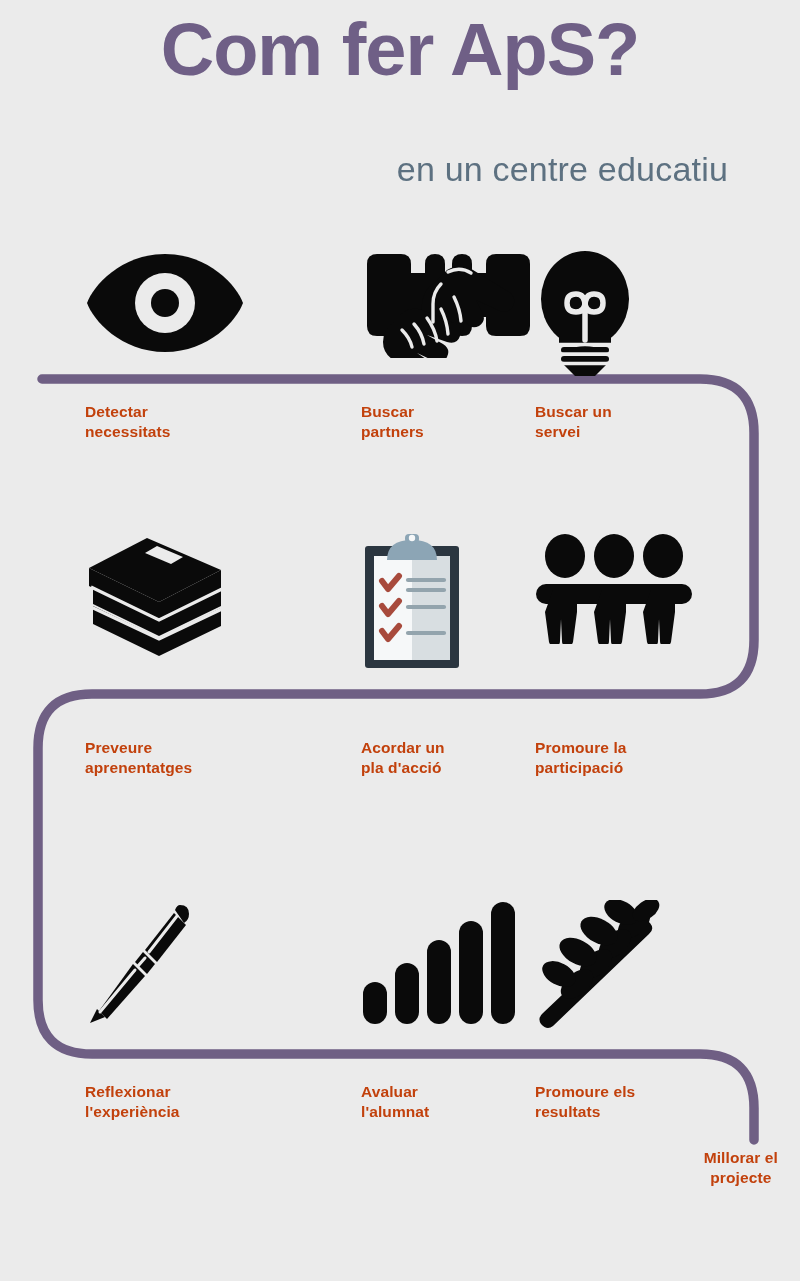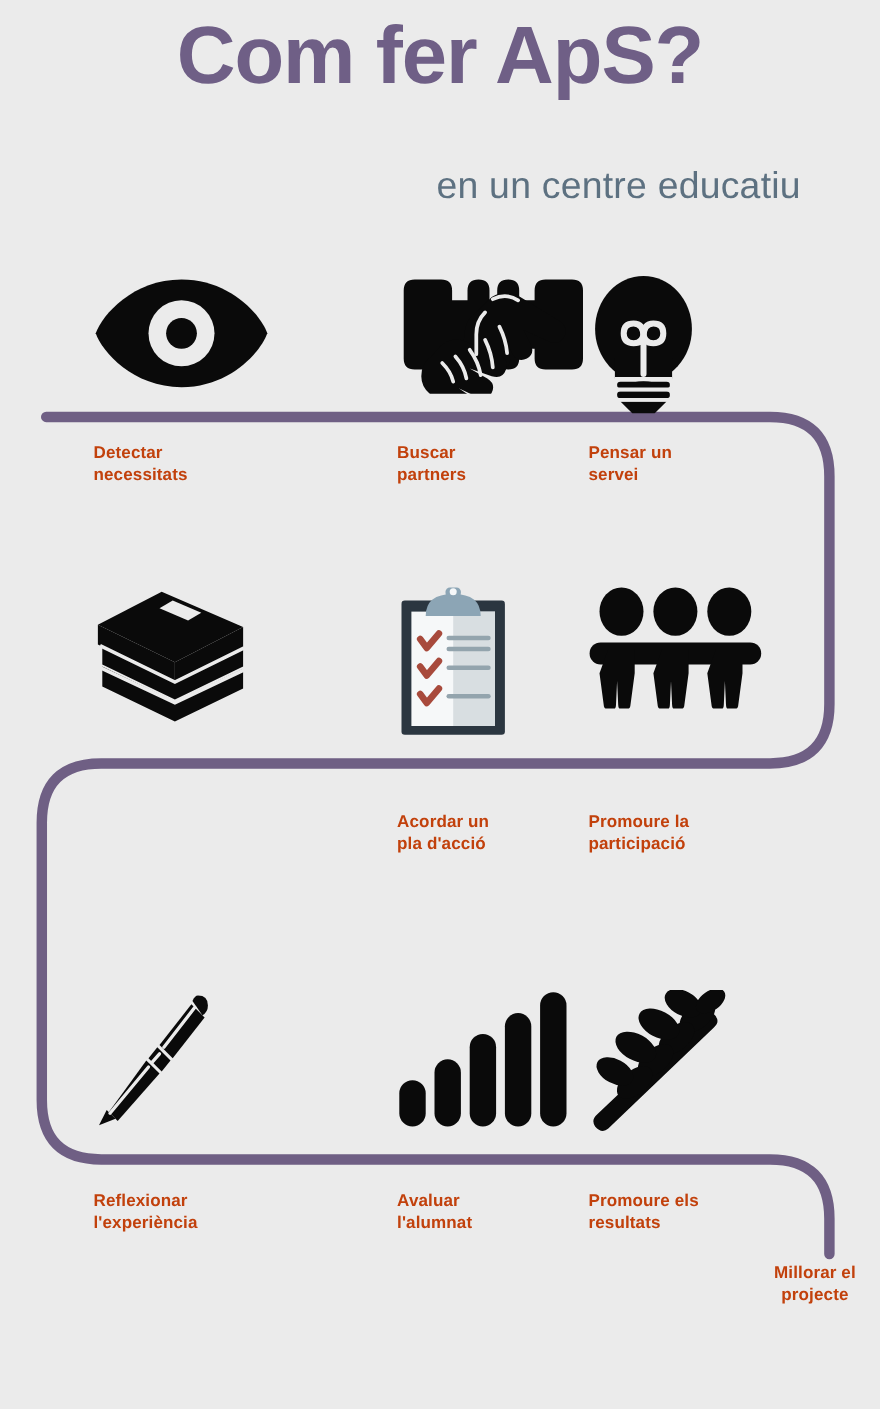--- a/index.html
+++ b/index.html
@@ -155,41 +155,43 @@
         <rect x="26" y="108" width="48" height="6" rx="3"></rect>
         <path d="M 29 117 l 42 0 l -11 11 l -20 0 z"></path>
       </g>
       <g stroke="#ebebeb" stroke-width="3.5">
         <line x1="24" y1="96.5" x2="76" y2="96.5"></line>
         <line x1="24" y1="106" x2="76" y2="106"></line>
         <line x1="24" y1="115.5" x2="76" y2="115.5"></line>
       </g>
     </svg>
   </div>
-  <div class="step-label col3 row1-label">Pensar un
+  <div class="step-label col3 row1-label">Buscar un
 servei</div>
 
   <div class="step col1 row2-icon">
     <svg class="step-icon" width="140" height="125" viewBox="0 0 140 125">
 
       <path d="M 62 6 L 136 38 L 74 70 L 4 36 Z" fill="#0a0a0a"></path>
       <path d="M 136 38 L 136 58 L 74 90 L 74 70 Z" fill="#0a0a0a"></path>
       <path d="M 4 36 L 4 54 L 74 88 L 74 70 Z" fill="#0a0a0a"></path>
       <path d="M 72 14 L 98 25 L 86 32 L 60 21 Z" fill="#ebebeb"></path>
 
       <path d="M 8 54 L 74 86 L 136 56 L 136 74 L 74 104 L 8 72 Z" fill="#0a0a0a"></path>
 
       <path d="M 8 74 L 74 106 L 136 76 L 136 94 L 74 124 L 8 92 Z" fill="#0a0a0a"></path>
 
       <g stroke="#ebebeb" stroke-width="3.2" fill="none">
         <path d="M 6 55 L 74 88 L 137 57"></path>
         <path d="M 6 75 L 74 107 L 137 77"></path>
       </g>
     </svg>
   </div>
+  <div class="step-label col1 row2-label">Preveure
+aprenentatges</div>
 
   <div class="step col2 row2-icon">
     <svg class="step-icon" width="102" height="138" viewBox="0 0 102 138">
       <rect x="4" y="14" width="94" height="122" rx="3" fill="#2b3640"></rect>
       <rect x="13" y="24" width="76" height="104" fill="#f6f8f9"></rect>
       <rect x="51" y="24" width="38" height="104" fill="#d8dee1"></rect>
 
       <path d="M 26 28 q 0 -20 25 -20 q 25 0 25 20 z" fill="#8ca5b5"></path>
       <rect x="44" y="2" width="14" height="9" rx="4" fill="#8ca5b5"></rect>
       <circle cx="51" cy="6" r="3.2" fill="#f6f8f9"></circle>

